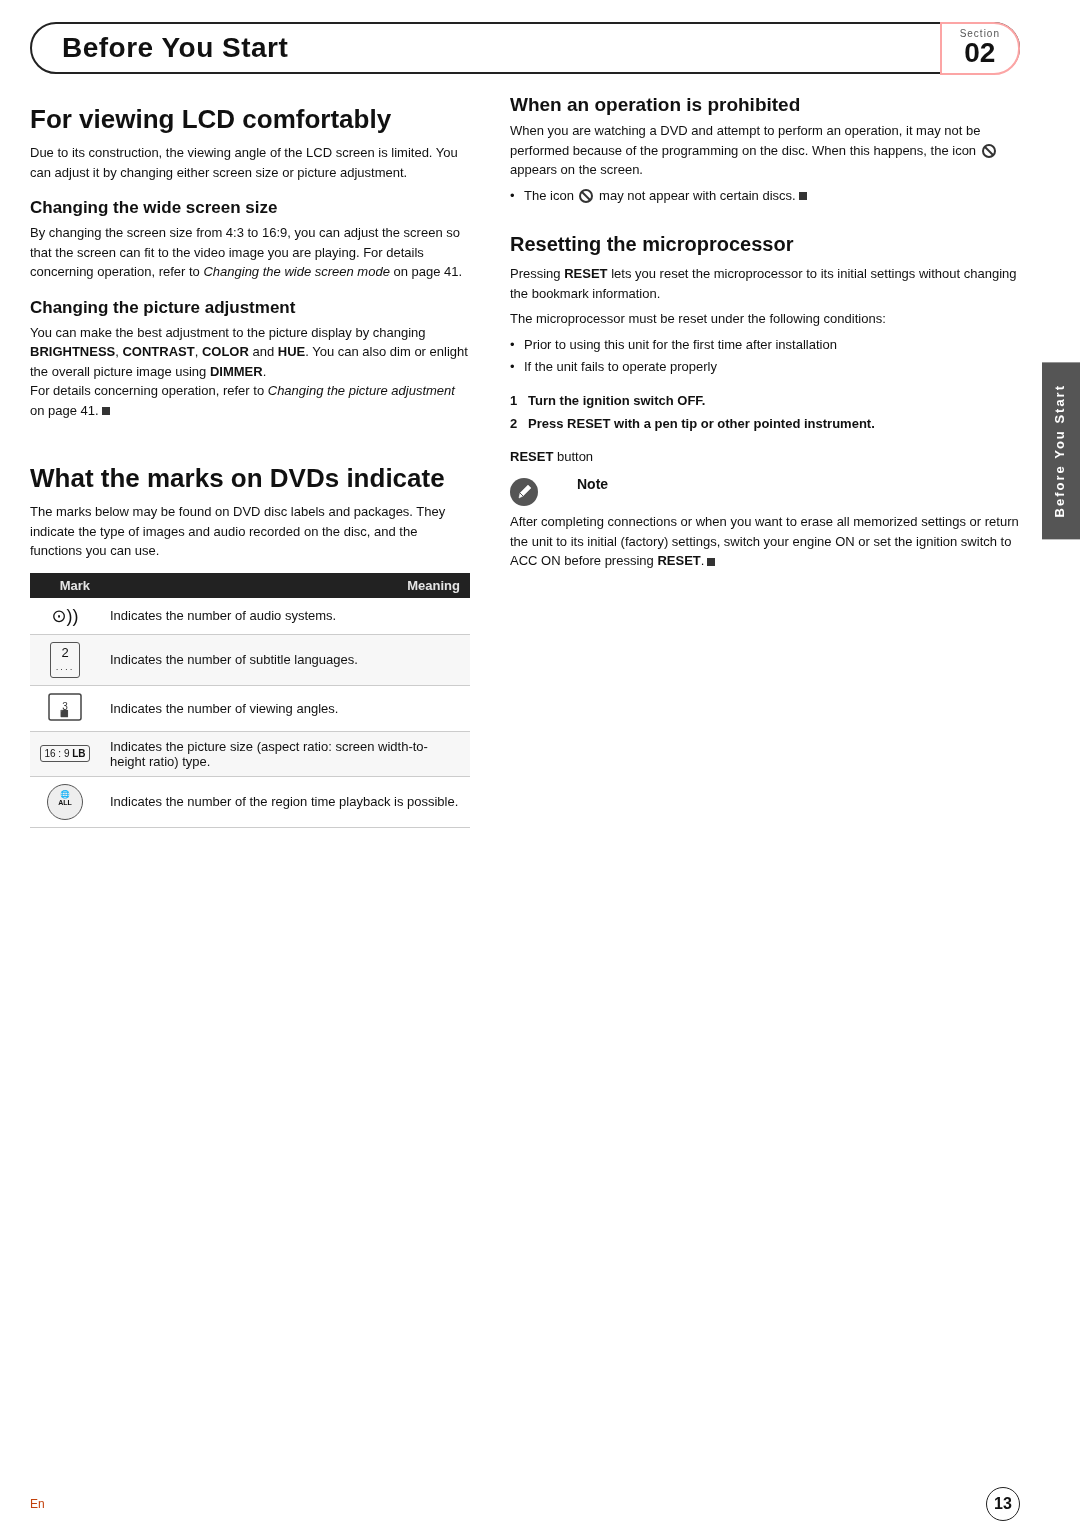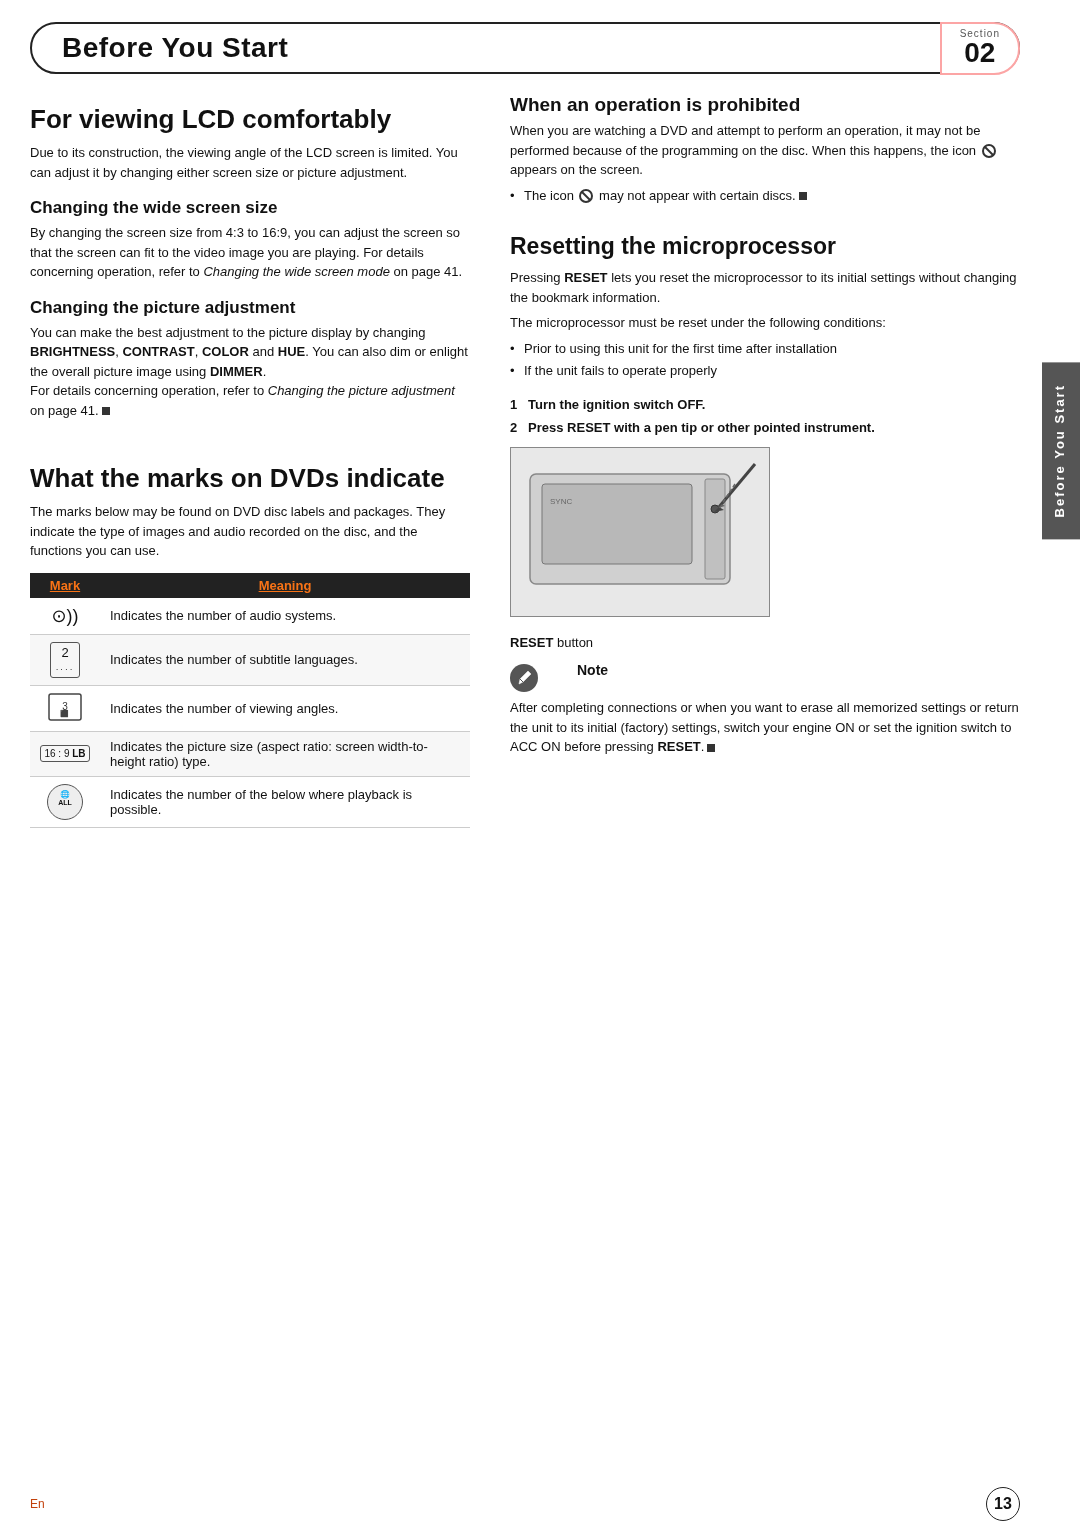--- a/index.html
+++ b/index.html
@@ -141,25 +141,24 @@
 
     
     .marks-table {
       width: 100%;
       border-collapse: collapse;
       margin-top: 12px;
       font-size: 13px;
     }
     .marks-table th {
       background: #222;
-      color: #f97316;
+      color: #e5e5e5;
       padding: 5px 10px;
-      text-align: center;
-      font-weight: bold;
-      text-decoration: underline;
+      text-align: right;
+      font-weight: bold;
     }
     .marks-table td {
       padding: 7px 10px;
       border-bottom: 1px solid #ccc;
       vertical-align: middle;
     }
     .marks-table tr:nth-child(even) td {
       background: #f7f7f7;
     }
     .mark-cell {
@@ -379,81 +378,58 @@
               <span class="mark-box" style="font-size:10px;letter-spacing:0px;padding:2px 3px;">16 : 9 <strong>LB</strong></span>
             </td>
             <td>Indicates the picture size (aspect ratio: screen width-to-height ratio) type.</td>
           </tr>
           <tr>
             <td class="mark-cell">
               <span style="display:inline-block;border:1.5px solid #555;border-radius:50%;width:36px;height:36px;text-align:center;line-height:36px;font-size:8px;font-weight:bold;background:#eee;">
                 <span style="display:block;line-height:1.1;margin-top:6px;">🌐<br><span style="font-size:7px;font-weight:bold;">ALL</span></span>
               </span>
             </td>
-            <td>Indicates the number of the below where playback is possible.</td>
+            <td>Indicates the number of the region time playback is possible.</td>
           </tr>
         </tbody>
       </table>
 
     </div>
 
     <div class="right-column">
 
       <h2 class="section-h2" style="font-size:19px;margin-top:10px;">
         <span>When an operation is prohibited</span>
       </h2>
       <p class="body-text">
         When you are watching a DVD and attempt to perform an operation, it may not be performed because of the programming on the disc. When this happens, the icon <span class="icon-prohibited"></span> appears on the screen.
       </p>
       <div class="bullet-item">
         The icon <span class="icon-prohibited"></span> may not appear with certain discs.<span class="end-square"></span>
       </div>
 
-      <h1 class="section-h1" style="margin-top:28px;font-size:23px;">
+      <h1 class="section-h1" style="margin-top:28px;font-size:20px;">
         <span>Resetting the microprocessor</span>
       </h1>
       <p class="body-text">
         Pressing <strong>RESET</strong> lets you reset the microprocessor to its initial settings without changing the bookmark information.
       </p>
       <p class="body-text">The microprocessor must be reset under the following conditions:</p>
 
       <div class="bullet-item">Prior to using this unit for the first time after installation</div>
       <div class="bullet-item">If the unit fails to operate properly</div>
 
       <div class="step-item" style="margin-top:16px;">
         <span class="step-number">1 &nbsp; Turn the ignition switch OFF.</span>
       </div>
 
       <div class="step-item">
         <span class="step-number">2 &nbsp; Press RESET with a pen tip or other pointed instrument.</span>
       </div>
 
-      <div class="reset-image-container">
-        <div class="reset-image-inner">
-
-          <svg width="240" height="155" viewBox="0 0 240 155">
-
-            <rect x="10" y="20" width="200" height="110" rx="6" fill="#d0d0d0" stroke="#888" stroke-width="1.5"></rect>
-
-            <rect x="22" y="30" width="150" height="80" rx="3" fill="#b8b8b8" stroke="#777" stroke-width="1"></rect>
-
-            <rect x="185" y="25" width="20" height="100" rx="2" fill="#c0c0c0" stroke="#888" stroke-width="1"></rect>
-
-            <circle cx="195" cy="55" r="4" fill="#555" stroke="#333" stroke-width="1"></circle>
-
-            <text x="30" y="50" font-size="8" fill="#666">SYNC</text>
-
-            <line x1="235" y1="10" x2="199" y2="53" stroke="#444" stroke-width="3"></line>
-            <polygon points="199,53 194,58 204,56" fill="#444"></polygon>
-
-            <line x1="215" y1="30" x2="202" y2="50" stroke="#666" stroke-width="1.5" stroke-dasharray="4,2"></line>
-            <polygon points="202,50 198,54 205,52" fill="#666"></polygon>
-          </svg>
-        </div>
-      </div>
 
       <p class="body-text" style="margin-top:16px;">
         <strong>RESET</strong> button
       </p>
 
       <div class="note-box" style="margin-top:10px;">
         <div class="note-icon">
           <svg width="28" height="28" viewBox="0 0 28 28">
             <circle cx="14" cy="14" r="13" fill="#555"></circle>
             <path d="M9 20 L10 15 L18 7 L21 10 L13 18 Z" fill="#fff" stroke="#fff" stroke-width="0.5"></path>

